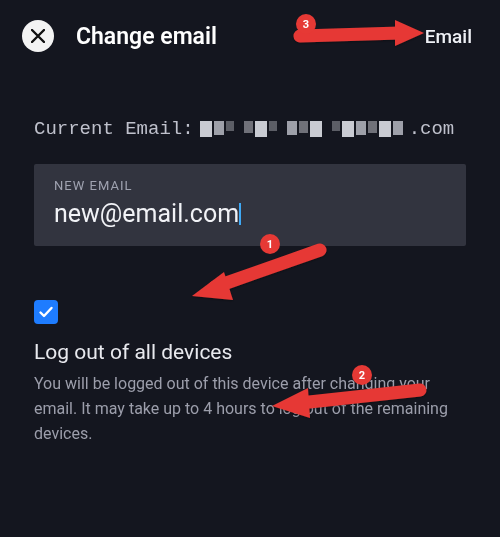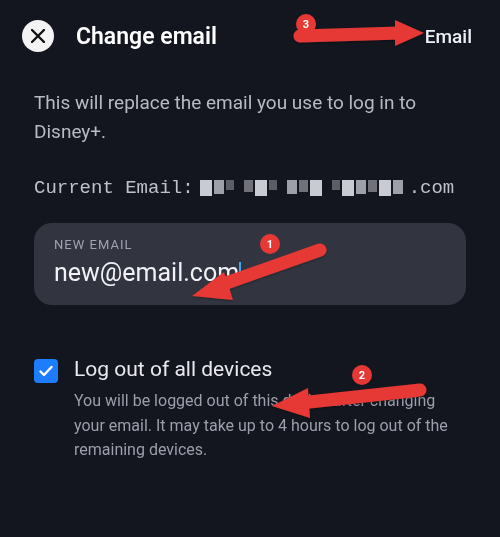--- a/index.html
+++ b/index.html
@@ -69,21 +69,21 @@
     background: #9ea0a9;
     display: inline-block;
   }
   .pixelated span.s1{background:#5c5e66;width:8px;height:10px;}
   .pixelated span.s2{background:#c9cbd2;width:12px;height:16px;}
   .pixelated span.s3{background:#707179;width:9px;height:12px;}
   .pixelated span.gap{background:transparent;width:6px;}
   .field {
     margin-top: 24px;
     background: #32343f;
-    border-radius: 18px;
+    border-radius: 2px;
     padding: 14px 4px 18px 20px;
   }
   .field-label {
     font-size: 13px;
     letter-spacing: 0.08em;
     color: #9fa2b0;
     margin-bottom: 6px;
   }
   .field-value {
     font-size: 25px;
@@ -96,20 +96,21 @@
     height: 22px;
     background: #3fa9f5;
     vertical-align: -3px;
     margin-left: 0px;
   }
   .option {
     margin-top: 52px;
     display: flex;
     gap: 16px;
     align-items: flex-start;
+    flex-direction: column;
   }
   .checkbox {
     width: 24px;
     height: 24px;
     border-radius: 4px;
     background: #1e7cff;
     display: flex;
     align-items: center;
     justify-content: center;
     flex-shrink: 0;
@@ -154,21 +155,20 @@
   <div class="close-btn">
     <svg viewBox="0 0 14 14">
       <path d="M1 1 L13 13 M13 1 L1 13" stroke="#111" stroke-width="2.4" stroke-linecap="round"></path>
     </svg>
   </div>
   <div class="title">Change email</div>
   <div class="save">Email</div>
 </div>
 
 <div class="content">
-  <div class="desc">This will replace the email you use to log in to Disney+.</div>
 
   <div class="current">
     <span>Current Email:</span>
     <span class="pixelated">
       <span class="s2"></span>
         <span></span>
         <span class="s1"></span>
         <span class="gap"></span>
       <span class="s3"></span>
         <span class="s2"></span>

